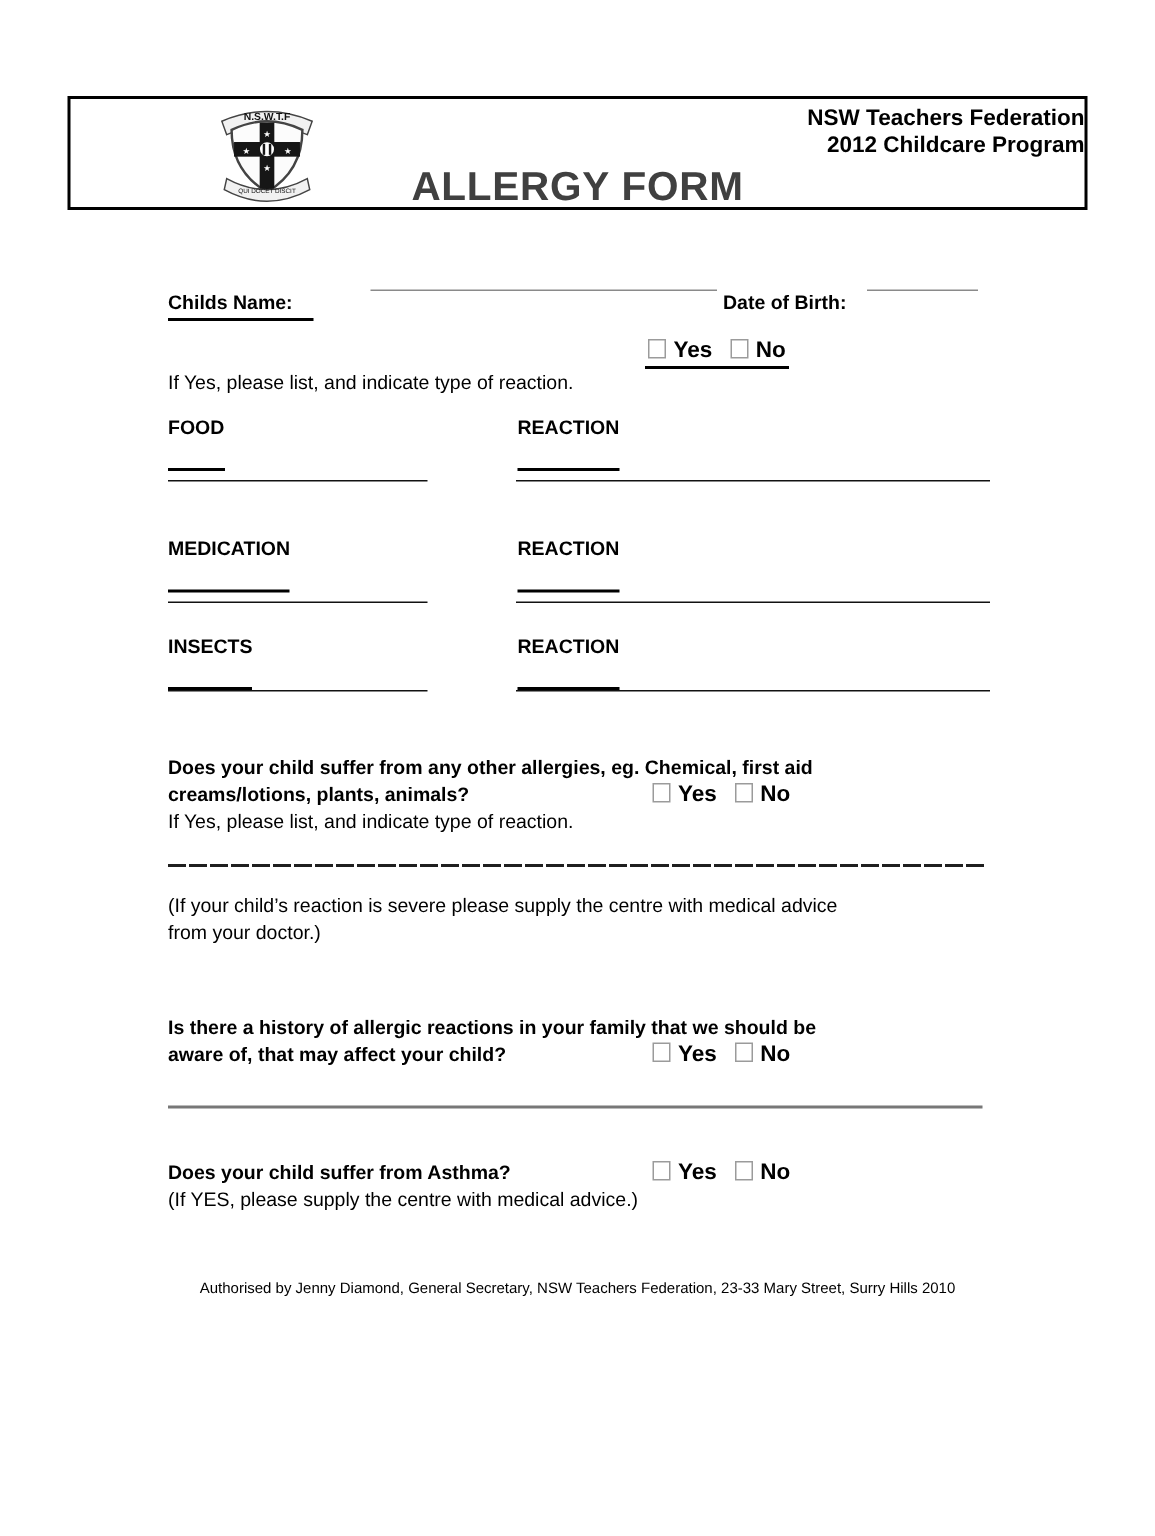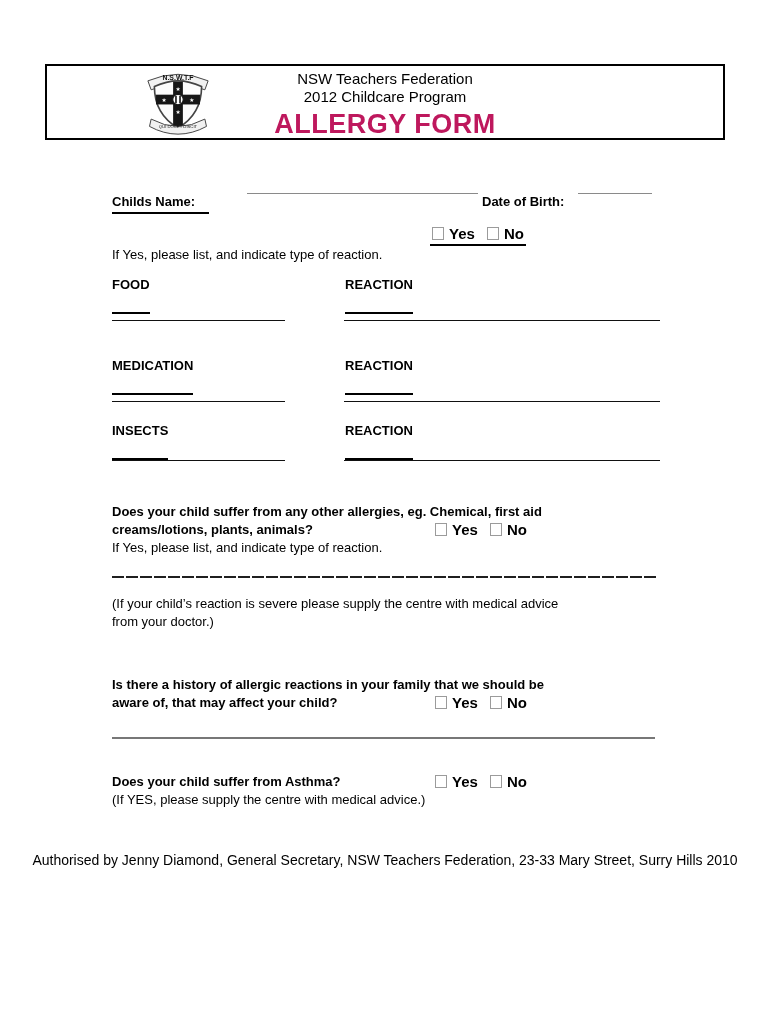--- a/index.html
+++ b/index.html
@@ -8,25 +8,25 @@
     font-family:"Liberation Sans", sans-serif; color:#000; overflow:hidden;
   }
   
   .header-box{
     position:absolute; left:45px; top:64px; width:676px; height:72px;
     border:2px solid #000; background:#fff;
   }
   .logo{ position:absolute; left:86px; top:1px; width:90px; height:70px; }
   .header-text{ position:absolute; left:0; top:4px; width:100%; text-align:center; }
   .header-org, .header-program{
-    font-size:15px; font-weight:400; line-height:18px;
+    font-size:15px; font-weight:700; line-height:18px;text-align:right;
   }
   .header-title{
     font-size:27px; font-weight:700; line-height:30px; margin-top:3px;
-    color:#be185d; letter-spacing:0.5px;
+    color:#404040; letter-spacing:0.5px;
   }
   
   .abs{ position:absolute; }
   .b{ font-weight:700; }
   .t15{ font-size:13px; line-height:18px; white-space:nowrap; }
   .underlined-label{
     display:inline-block; border-bottom:2px solid #000; padding:0 14px 1px 0;
   }
   .section-head{
     display:inline-block; border-bottom:2px solid #000; padding-bottom:18px;
@@ -45,21 +45,21 @@
   .yn-underline{ display:inline-block; border-bottom:2.5px solid #000; padding:0 2px 1px 2px; }
   .chk{
     display:inline-block; width:10px; height:11px;
     border:1.5px solid #9b9b9b; background:#fff;
     vertical-align:-1px; margin-right:5px;
   }
   .chk.second{ margin-left:12px; }
   
   .footer{
     position:absolute; left:0; top:853px; width:770px; text-align:center;
-    font-size:14px; line-height:14px; color:#000;
+    font-size:10px; line-height:14px; color:#000;
   }
 </style>
 </head>
 <body>
 
 <div class="page">
 
   <div class="header-box">
     <svg class="logo" viewBox="0 0 100 86">
 

